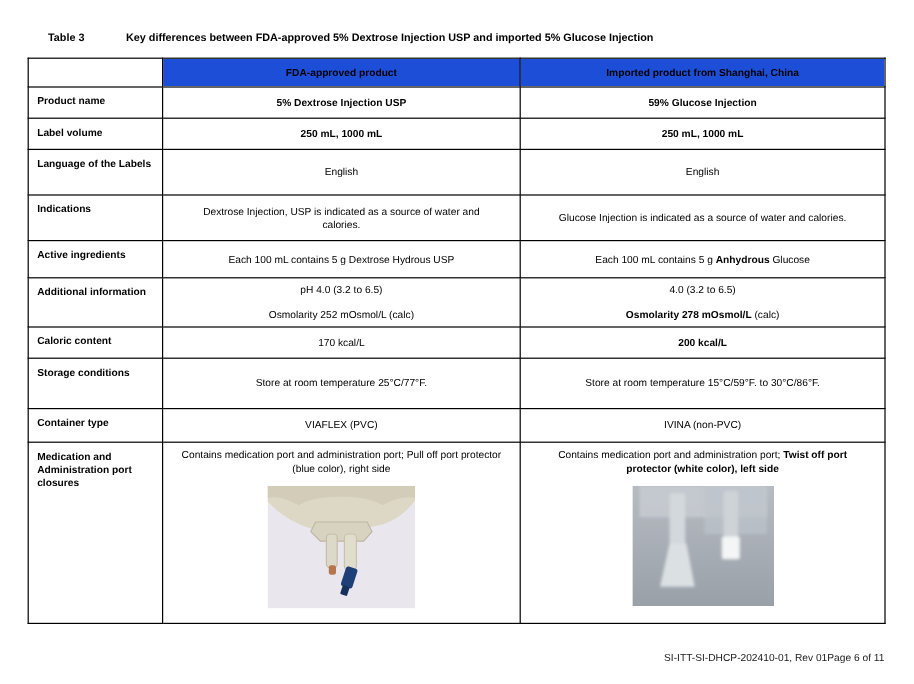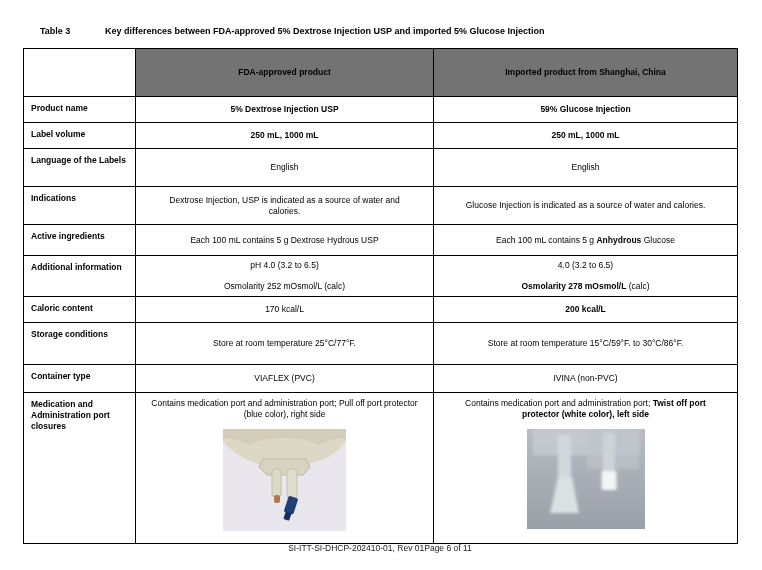--- a/index.html
+++ b/index.html
@@ -9,41 +9,41 @@
   }
   .caption{position:absolute;top:26px;left:23px;font-size:9px;font-weight:bold;white-space:nowrap;margin-left:17px;}
   .caption .cap-label{display:inline-block;width:65px;}
   table.cmp{
     position:absolute;top:48px;left:23px;width:714px;
     border-collapse:collapse;table-layout:fixed;
     font-size:8.5px;line-height:11px;
   }
   table.cmp td,table.cmp th{border:1px solid #000;overflow:hidden;}
   td.ghost{border:none;background:#fff;}
-  th.colhead{background:#737373;font-weight:bold;text-align:center;vertical-align:middle;font-size:8.5px;padding:18px 4px;}
+  th.colhead{background:#1d4ed8;font-weight:bold;text-align:center;vertical-align:middle;font-size:8.5px;padding:6px 4px;}
   td.lbl{font-weight:bold;text-align:left;vertical-align:top;padding:6px 6px 2px 7px;}
   td.val{text-align:center;vertical-align:middle;padding:2px 14px;}
   tr.r-header{height:24px;}
   tr.r-product{height:26px;}
   tr.r-volume{height:26px;}
   tr.r-language{height:38px;}
   tr.r-indications{height:38px;}
   tr.r-active{height:31px;}
   tr.r-additional{height:41px;}
   tr.r-caloric{height:26px;}
   tr.r-storage{height:42px;}
   tr.r-container{height:28px;}
   tr.r-ports{height:151px;}
   tr.r-ports td.val{vertical-align:top;padding-top:5px;}
   .b{font-weight:bold;}
   .line + .line{margin-top:10px;}
   .photo-wrap{margin-top:9px;text-align:center;}
   .footer{
     position:absolute;left:23px;top:543px;width:714px;
-    display:flex;justify-content:center;
+    display:flex;justify-content:flex-end;
     font-size:8.5px;color:#1a1a1a;
   }
 </style>
 </head>
 <body>
 
 <div class="page">
 
   <div class="caption">
     <span class="cap-label">Table 3</span><span>Key differences between FDA-approved 5% Dextrose Injection USP and imported 5% Glucose Injection</span>

